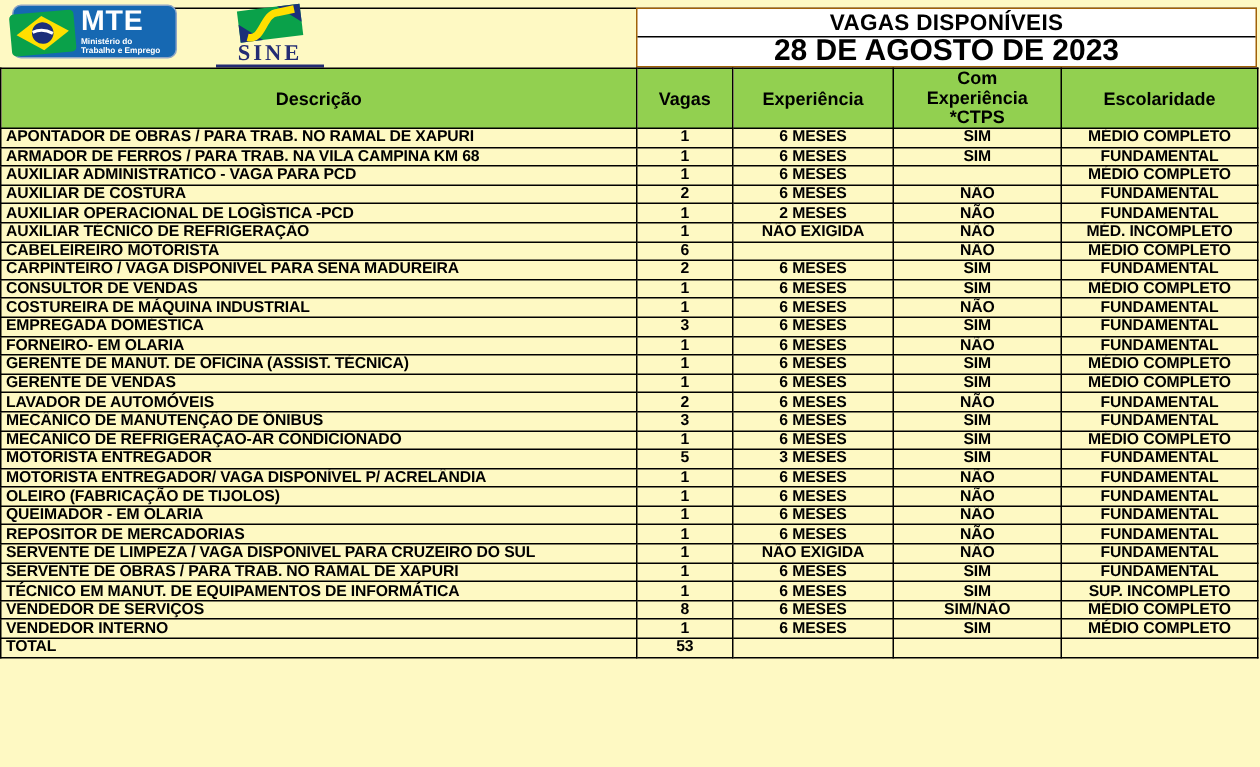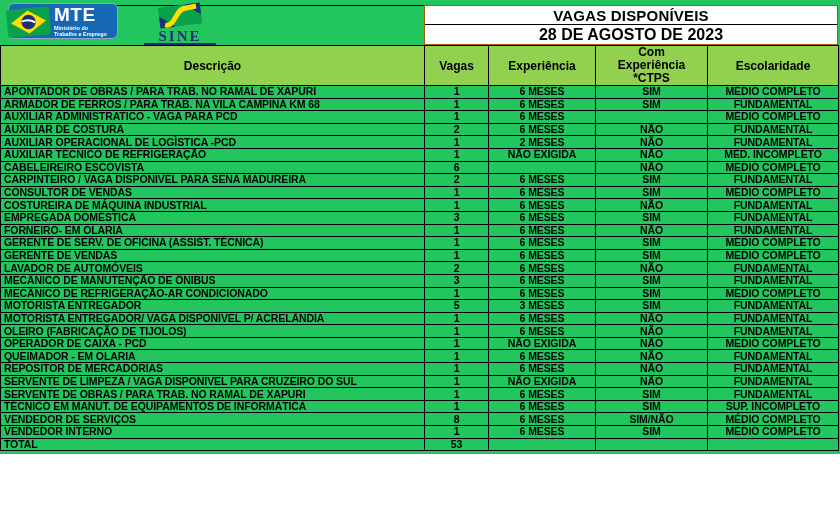--- a/index.html
+++ b/index.html
@@ -1,21 +1,21 @@
 <!DOCTYPE html>
 <html><head>
 <meta charset="utf-8">
 <style>
   * { box-sizing: border-box; }
   html, body { margin: 0; padding: 0; background: #ffffff; }
   .page {
     position: relative;
     width: 840px;
-    height: 454px;
-    background: #22c55e;
+    height: 511px;
+    background: #fef9c3;
     font-family: "Liberation Sans", sans-serif;
     font-weight: bold;
     color: #000;
     overflow: hidden;
   }
 
   
   .top-line {
     position: absolute;
     left: 98px;
@@ -58,21 +58,21 @@
   }
   .title-row {
     height: 19px;
     border-bottom: 1px solid #000;
     display: flex; align-items: center; justify-content: center;
     font-size: 15px; letter-spacing: 0.2px;
   }
   .date-row {
     height: 19px;
     display: flex; align-items: center; justify-content: center;
-    font-size: 16px;
+    font-size: 20px;
   }
 
   
   .vtable {
     position: absolute;
     left: 0; top: 45px;
     width: 838px;
     border-collapse: collapse;
     table-layout: fixed;
   }
@@ -199,21 +199,21 @@
           <td>FUNDAMENTAL</td>
         </tr>
         <tr>
           <td class="td-desc">AUXILIAR TÉCNICO DE REFRIGERAÇÃO</td>
           <td>1</td>
           <td>NÃO EXIGIDA</td>
           <td>NÃO</td>
           <td>MÉD. INCOMPLETO</td>
         </tr>
         <tr>
-          <td class="td-desc">CABELEIREIRO ESCOVISTA</td>
+          <td class="td-desc">CABELEIREIRO MOTORISTA</td>
           <td>6</td>
           <td></td>
           <td>NÃO</td>
           <td>MÉDIO COMPLETO</td>
         </tr>
         <tr>
           <td class="td-desc">CARPINTEIRO / VAGA DISPONIVEL PARA SENA MADUREIRA</td>
           <td>2</td>
           <td>6 MESES</td>
           <td>SIM</td>
@@ -241,21 +241,21 @@
           <td>FUNDAMENTAL</td>
         </tr>
         <tr>
           <td class="td-desc">FORNEIRO- EM OLARIA</td>
           <td>1</td>
           <td>6 MESES</td>
           <td>NÃO</td>
           <td>FUNDAMENTAL</td>
         </tr>
         <tr>
-          <td class="td-desc">GERENTE DE SERV. DE OFICINA (ASSIST. TÉCNICA)</td>
+          <td class="td-desc">GERENTE DE MANUT. DE OFICINA (ASSIST. TÉCNICA)</td>
           <td>1</td>
           <td>6 MESES</td>
           <td>SIM</td>
           <td>MÉDIO COMPLETO</td>
         </tr>
         <tr>
           <td class="td-desc">GERENTE DE VENDAS</td>
           <td>1</td>
           <td>6 MESES</td>
           <td>SIM</td>
@@ -295,27 +295,20 @@
           <td>6 MESES</td>
           <td>NÃO</td>
           <td>FUNDAMENTAL</td>
         </tr>
         <tr>
           <td class="td-desc">OLEIRO (FABRICAÇÃO DE TIJOLOS)</td>
           <td>1</td>
           <td>6 MESES</td>
           <td>NÃO</td>
           <td>FUNDAMENTAL</td>
-        </tr>
-        <tr>
-          <td class="td-desc">OPERADOR DE CAIXA - PCD</td>
-          <td>1</td>
-          <td>NÃO EXIGIDA</td>
-          <td>NÃO</td>
-          <td>MÉDIO COMPLETO</td>
         </tr>
         <tr>
           <td class="td-desc">QUEIMADOR - EM OLARIA</td>
           <td>1</td>
           <td>6 MESES</td>
           <td>NÃO</td>
           <td>FUNDAMENTAL</td>
         </tr>
         <tr>
           <td class="td-desc">REPOSITOR DE MERCADORIAS</td>

